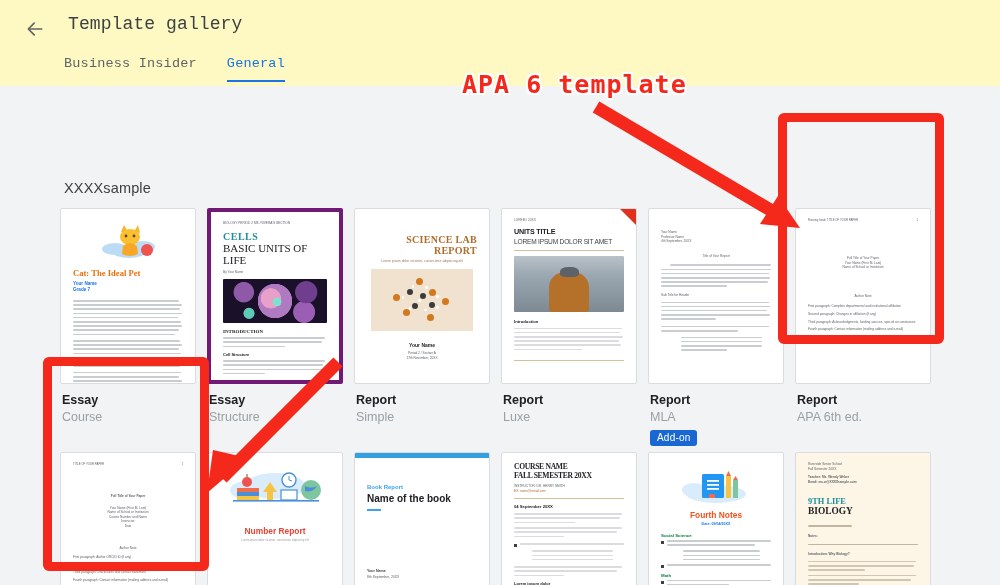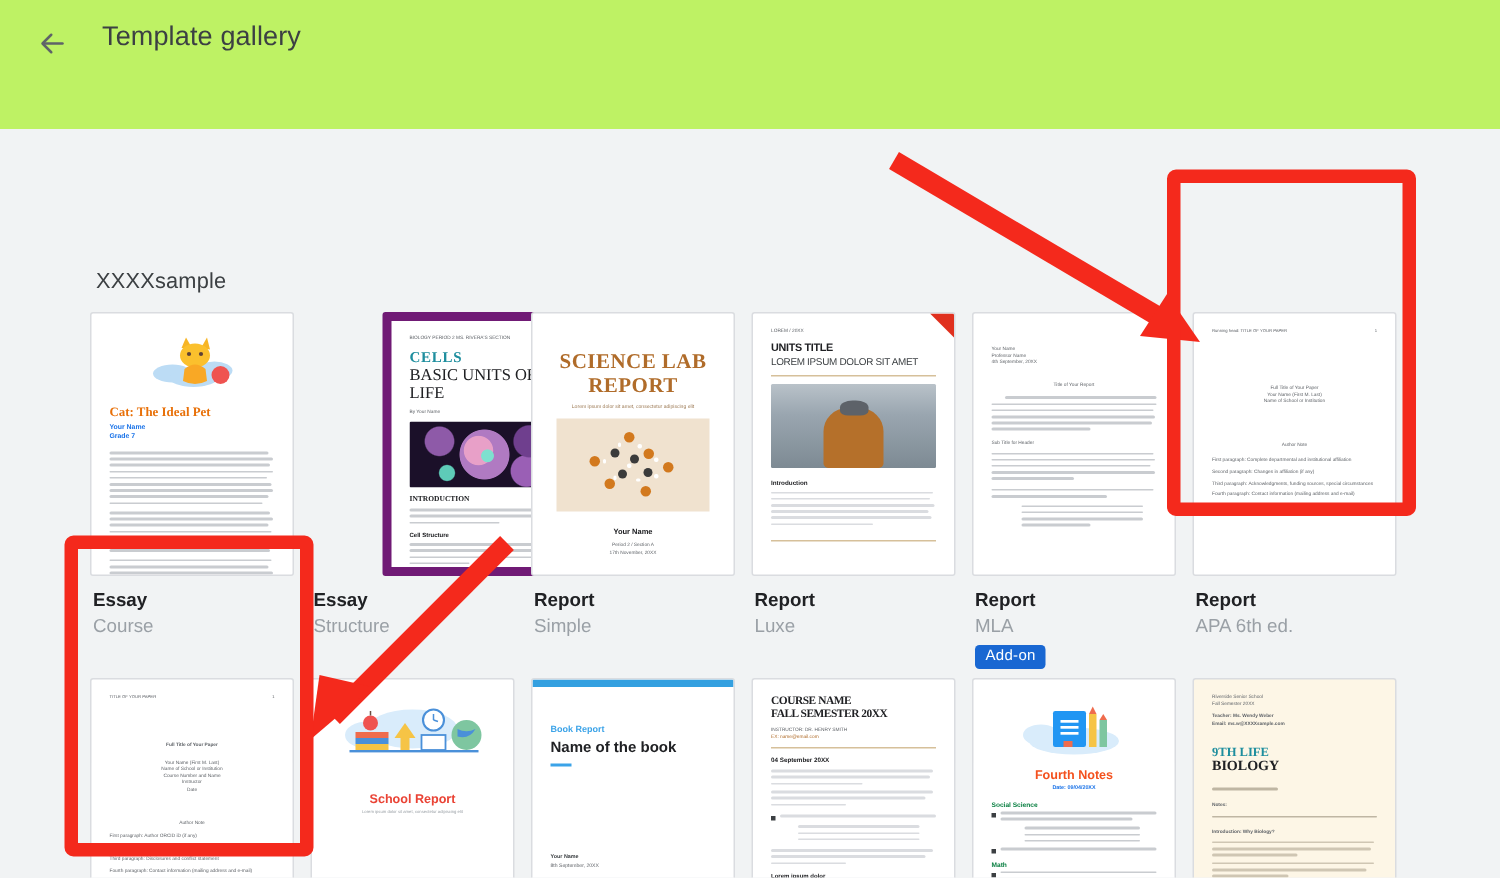--- a/index.html
+++ b/index.html
@@ -11,24 +11,25 @@
     height: 585px;
     background: #f1f3f4;
     font-family: "Liberation Sans", sans-serif;
     overflow: hidden;
     position: relative;
     -webkit-font-smoothing: antialiased;
   }
 
   
   .header {
-    background: #bef264;
+    background: #fef9c3;
     height: 86px;
     position: relative;
     box-sizing: border-box;
+    font-family: Liberation Mono, monospace;
   }
   .back-btn {
     position: absolute;
     left: 18px;
     top: 12px;
     width: 34px;
     height: 34px;
     display: flex;
     align-items: center;
     justify-content: center;
@@ -96,21 +97,21 @@
   .thumb {
     width: 136px;
     height: 176px;
     background: #ffffff;
     border: 1px solid #dadce0;
     border-radius: 2px;
     box-sizing: border-box;
     overflow: hidden;
     position: relative;
   }
-  .thumb.selected { border: 6px solid #701a75; margin-left: 48px; }
+  .thumb.selected { border: 4px solid #701a75; }
   .meta { padding: 9px 2px 0 2px; }
   .meta .name {
     font-size: 12.5px;
     font-weight: bold;
     color: #202124;
     line-height: 15px;
   }
   .meta .sub {
     font-size: 12.5px;
     color: #9aa0a6;
@@ -149,21 +150,21 @@
       radial-gradient(circle at 20% 30%, #8e5aa8 0 11%, rgba(0,0,0,0) 12%),
       radial-gradient(circle at 80% 30%, #6f3f8e 0 12%, rgba(0,0,0,0) 13%),
       radial-gradient(circle at 25% 78%, #5ecbb8 0 6%, rgba(0,0,0,0) 7%),
       radial-gradient(circle at 78% 75%, #9a5fb5 0 12%, rgba(0,0,0,0) 13%),
       radial-gradient(circle at 50% 50%, #b07ac2 0 30%, rgba(0,0,0,0) 31%),
       #1b1029;
   }
 
   
   .sl-wrap { padding-top:16px; text-align:center; }
-  .sl-title { color:#b06c2a; font-family:"Liberation Serif", serif; font-weight:bold; font-size:14px; letter-spacing:.3px;}
+  .sl-title { color:#b06c2a; font-family:"Liberation Serif", serif; font-weight:bold; font-size:10px; letter-spacing:.3px;text-align:right;}
   .sl-sub { color:#9c7a55; font-size:3.4px; margin-top:3px;}
   .sl-img { height:62px; margin:6px 4px 0 4px; background:#f0e2cf; position:relative; }
   .dot { position:absolute; border-radius:50%; }
 
   
   .lux-corner { position:absolute; right:0; top:0; width:0;height:0;
      border-top:16px solid #e0301e; border-left:16px solid transparent; }
   .lux-h { font-family:"Liberation Sans", sans-serif; font-weight:bold; color:#202124; font-size:7.2px; letter-spacing:-.2px;}
   .lux-h2 { color:#3c4043; font-size:6.6px; letter-spacing:-.2px; margin-top:2px;}
   .lux-rule { height:1px; background:#d6c09a; margin:5px 0; }
@@ -238,20 +239,24 @@
     <span>
       <svg width="20" height="20" viewBox="0 0 24 24" fill="none" stroke="#5f6368" stroke-width="2" stroke-linecap="round" stroke-linejoin="round">
         <line x1="20" y1="12" x2="5" y2="12"></line>
         <polyline points="11 19 4 12 11 5"></polyline>
       </svg>
     </span>
   </div>
 
   <div class="gallery-title">Template gallery</div>
 
+  <div class="tabs">
+    <div class="tab">Business Insider</div>
+    <div class="tab active">General</div>
+  </div>
 </div>
 
 <div class="gallery-body">
 
   <div class="section-title">XXXXsample</div>
 
   <div class="grid">
 
     <div class="card">
       <div class="thumb">
@@ -508,21 +513,21 @@
               <circle cx="24" cy="14" r="5" fill="#ef5350"></circle>
               <path d="M24 9 l0 -3" stroke="#6d4c41" stroke-width="1"></path>
               <path d="M40 24 l7 -10 l7 10 z" fill="#f6c445"></path>
               <rect x="44" y="24" width="6" height="8" fill="#f6c445"></rect>
               <rect x="58" y="22" width="16" height="10" fill="#fff" stroke="#4a90d9" stroke-width="1.2"></rect>
               <circle cx="88" cy="22" r="10" fill="#7ec6a0"></circle>
               <path d="M82 18 q6 3 12 0 q-4 7 -12 5 z" fill="#4a90d9"></path>
               <rect x="10" y="32" width="86" height="1.6" fill="#4a90d9"></rect>
             </svg>
           </div>
-          <div class="sr-title" style="margin-top:6px">School Report</div>
+          <div class="sr-title" style="margin-top:6px">Number Report</div>
           <div class="sr-sub">Lorem ipsum dolor sit amet, consectetur adipiscing elit</div>
 
         </div>
       </div>
 
     </div>
 
     <div class="card">
       <div class="thumb">
         <div class="br-bar"></div>
@@ -670,18 +675,19 @@
       <line x1="596" y1="107" x2="784" y2="218" stroke="#f4291c" stroke-width="13" stroke-linecap="butt"></line>
       <polygon points="800,228 760,224 778,196" fill="#f4291c"></polygon>
     </g>
 
     <g>
       <line x1="338" y1="362" x2="222" y2="478" stroke="#f4291c" stroke-width="13" stroke-linecap="butt"></line>
       <polygon points="207,493 213,450 248,458" fill="#f4291c"></polygon>
     </g>
   </svg>
 
+  <div class="anno-text" style="left:462px; top:70px;">APA 6 template</div>
 
 
   <div class="anno-box" style="left:778px; top:113px; width:166px; height:231px;"></div>
 
   <div class="anno-box" style="left:43px; top:357px; width:166px; height:214px;"></div>
 </div>
 
 </body></html>

